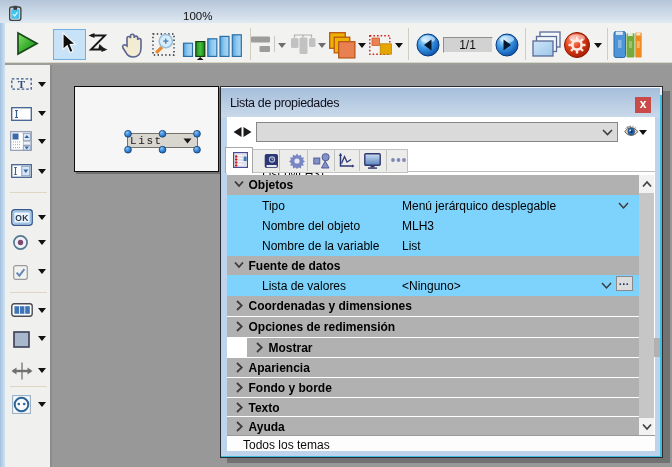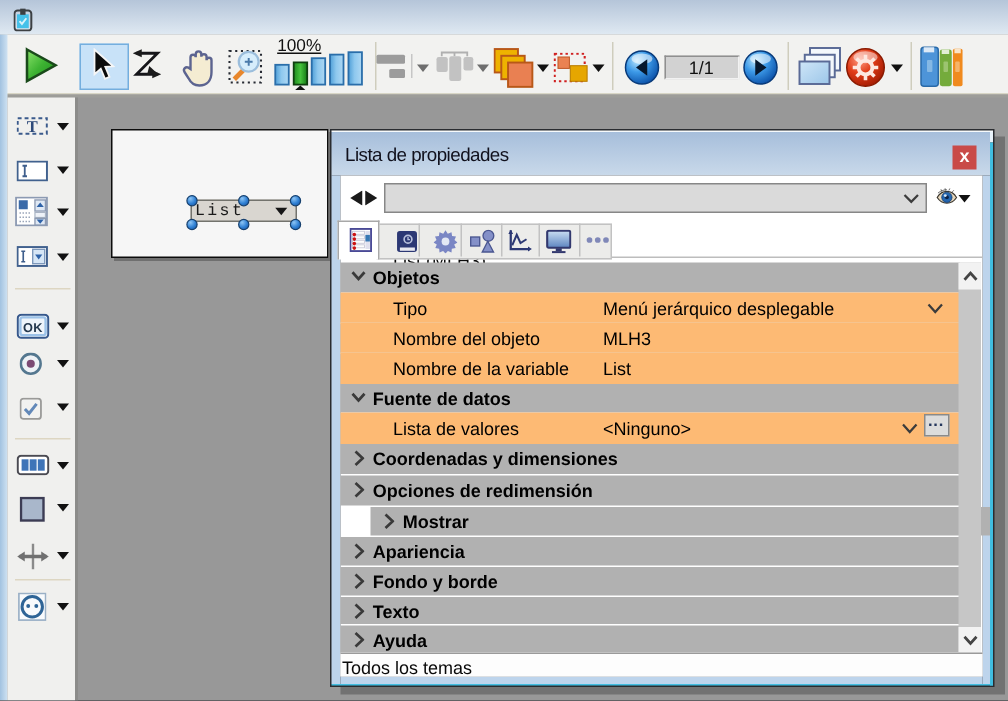--- a/index.html
+++ b/index.html
@@ -1,21 +1,21 @@
 <!DOCTYPE html>
 <html><head><meta charset="utf-8"><style>
 html,body{margin:0;padding:0;}
 body{width:672px;height:467px;position:relative;overflow:hidden;background:#989898;font-family:"Liberation Sans",sans-serif;}
 .abs{position:absolute;}
 .tsep{position:absolute;top:28px;height:32px;width:1px;background:#cfcdbd;}
 .lsep{position:absolute;left:10px;width:37px;height:1px;background:#ddd6c2;}
 .dd{position:absolute;width:0;height:0;border-left:4px solid transparent;border-right:4px solid transparent;border-top:5px solid #111;}
 .hdr{position:absolute;left:227px;width:412.5px;height:19.7px;background:#b1b1b1;}
 .hdr span{position:absolute;left:21.5px;top:3px;font-size:12px;font-weight:bold;color:#000;}
-.row{position:absolute;left:227px;width:412.5px;background:#fdba74;}
+.row{position:absolute;left:227px;width:412.5px;background:#7dd3fc;}
 .rlab{position:absolute;left:35px;top:3.5px;font-size:12px;color:#000;}
 .rval{position:absolute;left:175px;top:3.5px;font-size:12px;color:#000;text-align:right;}
 .chev{position:absolute;left:7px;top:5px;}
 </style></head>
 <body>
 
 <div class="abs" style="left:0;top:0;width:672px;height:23px;background:linear-gradient(#b5c5d9,#dfe9f2);">
   <svg class="abs" style="left:9px;top:4.5px;" width="12.5" height="16" viewBox="0 0 14 17">
     <rect x="0.7" y="1.8" width="12.6" height="15" rx="2.4" fill="none" stroke="#3c4043" stroke-width="1.5"></rect>
     <rect x="2.6" y="4.6" width="8.8" height="10.4" fill="#45c1ea"></rect>
@@ -57,21 +57,21 @@
   <path d="M7 11 V5.2 a1.75 1.75 0 0 1 3.5 0 V3.1 a1.85 1.85 0 0 1 3.7 0 V4.9 a1.75 1.75 0 0 1 3.5 0 V7.1 a1.65 1.65 0 0 1 3.3 0 V15 c0 5.6-3.1 9-8.1 9 c-3.9 0-5.8-1.9-7.2-4.8 L3 15 c-1.2-2 .8-3.9 2.7-2.9 l1.3 .9 Z" fill="#f4ecd2" stroke="#5c6490" stroke-width="1.6"></path>
 </svg>
 
 <svg class="abs" style="left:152px;top:33px;" width="23" height="23" viewBox="0 0 23 23">
   <rect x="1" y="1" width="21" height="21" fill="none" stroke="#262a32" stroke-width="1.4" stroke-dasharray="1.4 2.4"></rect>
   <line x1="4.2" y1="19.8" x2="10" y2="14" stroke="#e8872c" stroke-width="3.2"></line>
   <circle cx="13.8" cy="8.2" r="6.6" fill="#d4ecfc" fill-opacity="0.95" stroke="#9cbedc" stroke-width="1.5"></circle>
   <path d="M13.8 5.6 v5.2 M11.2 8.2 h5.2" stroke="#4a7aaa" stroke-width="1.3"></path>
 </svg>
 
-<div class="abs" style="left:183px;top:25px;width:33px;text-align:center;font-size:11.5px;color:#111;text-decoration:underline;">100%</div>
+<div class="abs" style="left:183px;top:10px;width:33px;text-align:left;font-size:11.5px;color:#111;">100%</div>
 <svg class="abs" style="left:182px;top:34px;" width="62" height="27" viewBox="0 0 62 27">
   <defs>
     <linearGradient id="gb" x1="0" y1="0" x2="1" y2="0">
         <stop offset="0" stop-color="#4f9fd8"></stop>
         <stop offset="0.45" stop-color="#8ec8ee"></stop>
         <stop offset="1" stop-color="#aed8f4"></stop>
       </linearGradient>
     <linearGradient id="gg" x1="0" y1="0" x2="1" y2="0">
         <stop offset="0" stop-color="#1d8a1d"></stop>
         <stop offset="0.5" stop-color="#46c23c"></stop>
@@ -487,14 +487,14 @@
 <div class="abs" style="left:639.4px;top:175.3px;width:15.1px;height:17.5px;background:#f2f2f2;"></div>
 <svg class="abs" style="left:642px;top:179.5px;" width="10" height="8" viewBox="0 0 10 8">
     <path d="M1 6.5 L5 2 L9 6.5" fill="none" stroke="#444" stroke-width="1.8"></path>
   </svg>
 <div class="abs" style="left:639.4px;top:417.5px;width:15.1px;height:17.5px;background:#f2f2f2;"></div>
 <svg class="abs" style="left:642px;top:422.5px;" width="10" height="8" viewBox="0 0 10 8">
     <path d="M1 1.5 L5 6 L9 1.5" fill="none" stroke="#444" stroke-width="1.8"></path>
   </svg>
 
 <div class="abs" style="left:227px;top:435.3px;width:427.5px;height:15.2px;background:#fdfdfd;border-top:1px solid #9a9a9a;">
-  <div class="abs" style="left:1px;top:1.5px;font-size:12px;color:#0a0a0a;">Todos los temas</div>
+  <div class="abs" style="left:16px;top:1.5px;font-size:12px;color:#0a0a0a;">Todos los temas</div>
 </div>
 
 </body></html>

